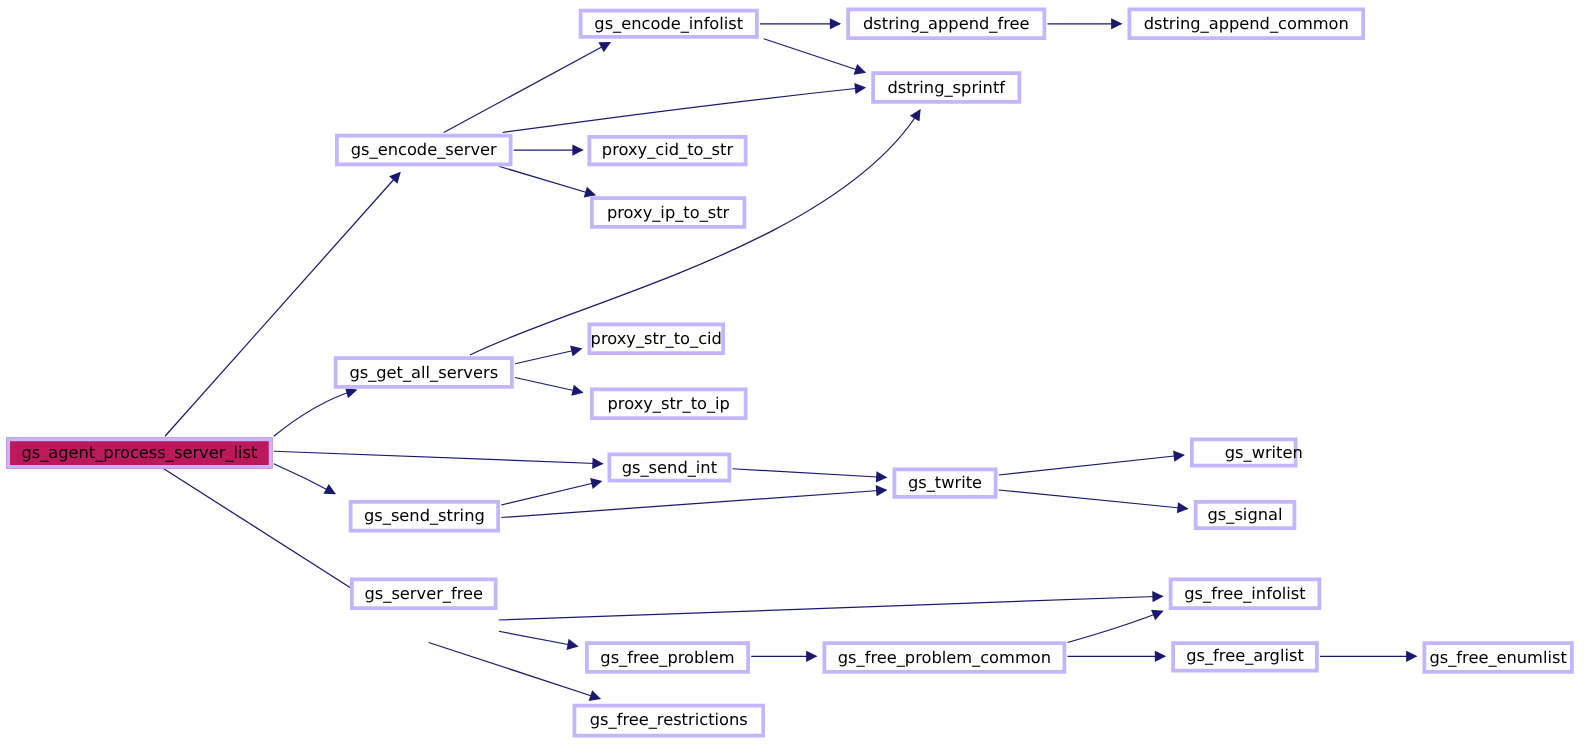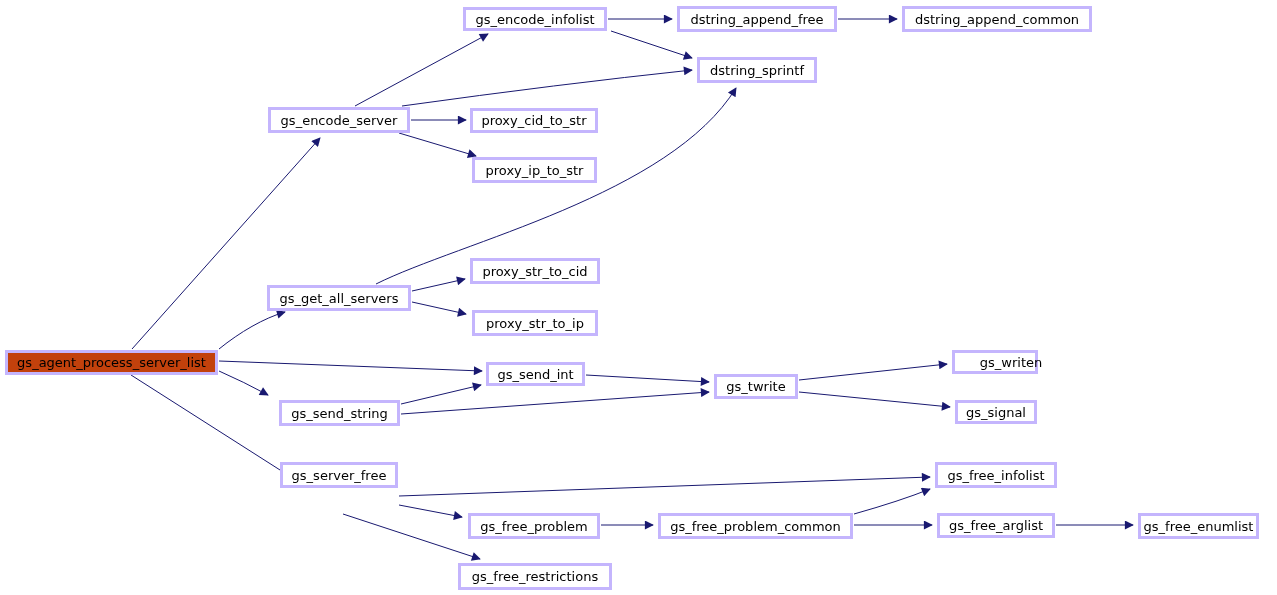--- a/index.html
+++ b/index.html
@@ -28,21 +28,21 @@
     background: #ffffff;
     display: flex;
     align-items: center;
     justify-content: center;
     font-size: 13px;
     color: #000000;
     white-space: nowrap;
     cursor: pointer;
   }
   .node.root {
-    background: #c2410c;
+    background: #be185d;
     cursor: default;
   }
   .edge {
     stroke: #191970;
     stroke-width: 1;
     fill: none;
   }
 </style>
 </head>
 <body>
@@ -93,21 +93,21 @@
   <div class="node" style="left:902px; top:6px; width:190px; height:26px;">dstring_append_common</div>
 
   <div class="node" style="left:697px; top:57px; width:120px; height:26px;">dstring_sprintf</div>
 
   <div class="node" style="left:268px; top:107px; width:142px; height:26px;">gs_encode_server</div>
 
   <div class="node" style="left:470px; top:108px; width:128px; height:25px;">proxy_cid_to_str</div>
 
   <div class="node" style="left:472px; top:157px; width:125px; height:26px;">proxy_ip_to_str</div>
 
-  <div class="node" style="left:470px; top:258px; width:130px; height:26px;">proxy_str_to_cid</div>
+  <div class="node" style="left:470px; top:258px; width:110px; height:26px;">proxy_str_to_cid</div>
 
   <div class="node" style="left:267px; top:285px; width:144px; height:26px;">gs_get_all_servers</div>
 
   <div class="node" style="left:472px; top:310px; width:126px; height:26px;">proxy_str_to_ip</div>
 
   <div class="node" style="left:486px; top:362px; width:99px; height:24px;">gs_send_int</div>
 
   <div class="node" style="left:279px; top:400px; width:121px; height:26px;">gs_send_string</div>
 
   <div class="node" style="left:714px; top:374px; width:84px; height:25px;">gs_twrite</div>

